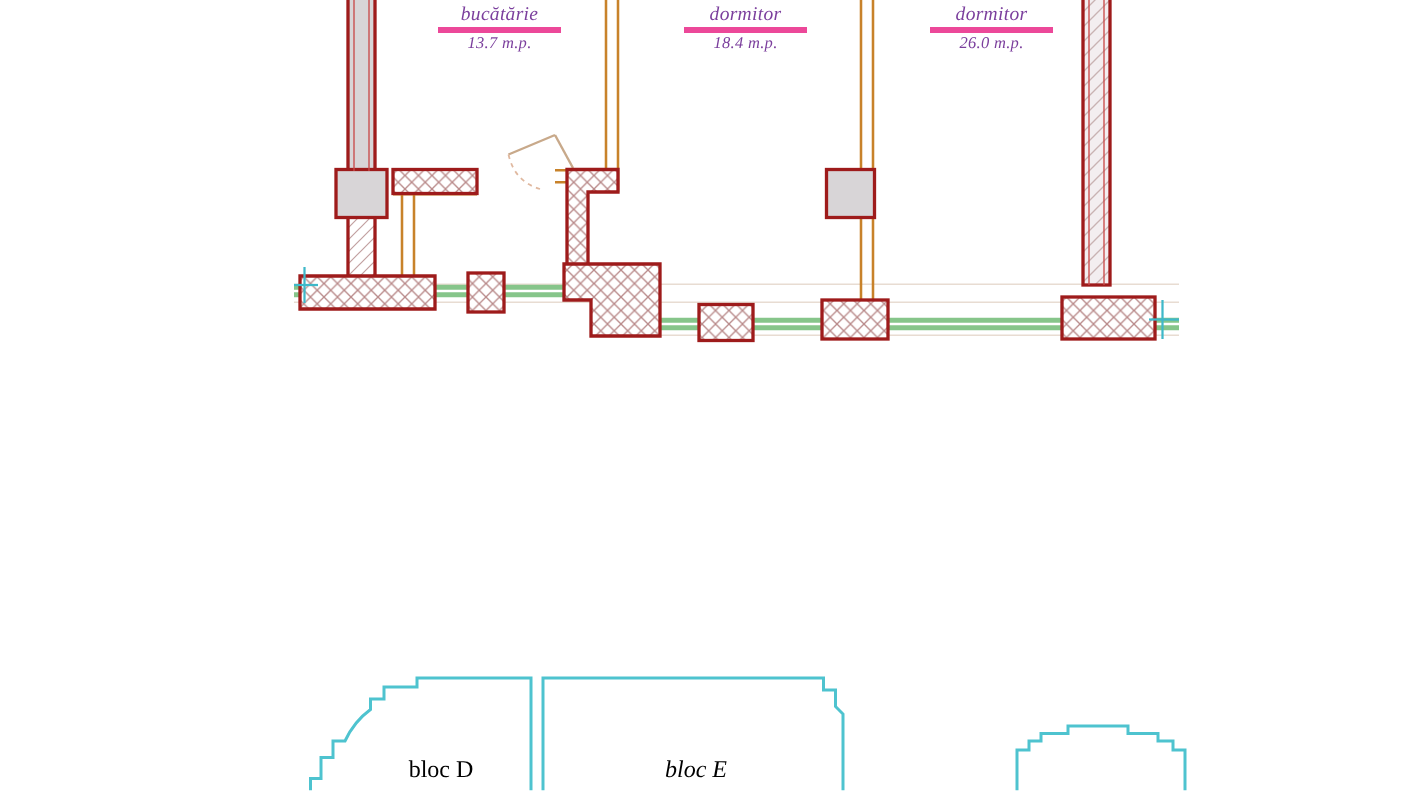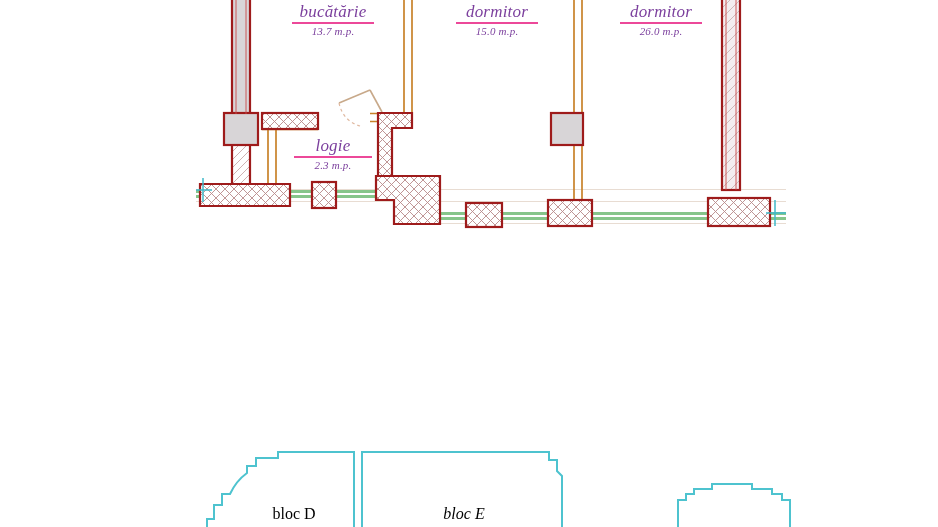--- a/index.html
+++ b/index.html
@@ -35,23 +35,23 @@
     text-align: center;
     font-family: "Liberation Serif", serif;
     font-style: italic;
     color: #7b3f9d;
     line-height: 1.12;
     white-space: nowrap;
     user-select: none;
   }
   .room-label .rl-name {
     display: block;
-    font-size: 17px;
+    font-size: 13px;
     letter-spacing: 0.2px;
-    border-bottom: 2px solid #ec4899;
+    border-bottom: 4px solid #ec4899;
     padding-bottom: 1px;
     margin-bottom: 1px;
     font-style: italic;
   }
   .room-label .rl-area {
     display: block;
     font-size: 11px;
     letter-spacing: 0.2px;
   }
   
@@ -186,30 +186,26 @@
     </g>
   </svg>
 
   <div class="room-label" style="left:292px; top:2px; width:82px;">
     <span class="rl-name">bucătărie</span>
     <span class="rl-area">13.7 m.p.</span>
   </div>
 
   <div class="room-label" style="left:456px; top:2px; width:82px;">
     <span class="rl-name">dormitor</span>
-    <span class="rl-area">15.0 m.p.</span>
+    <span class="rl-area">18.4 m.p.</span>
   </div>
 
   <div class="room-label" style="left:620px; top:2px; width:82px;">
     <span class="rl-name">dormitor</span>
     <span class="rl-area">26.0 m.p.</span>
   </div>
 
-  <div class="room-label" style="left:294px; top:136px; width:78px;">
-    <span class="rl-name">logie</span>
-    <span class="rl-area">2.3 m.p.</span>
-  </div>
 
   <div class="bloc-label" style="left:258px; top:505px; width:72px;">bloc D</div>
 
   <div class="bloc-label" style="left:428px; top:505px; width:72px;font-style:italic;">bloc E</div>
 
 </div>
 
 </body></html>

